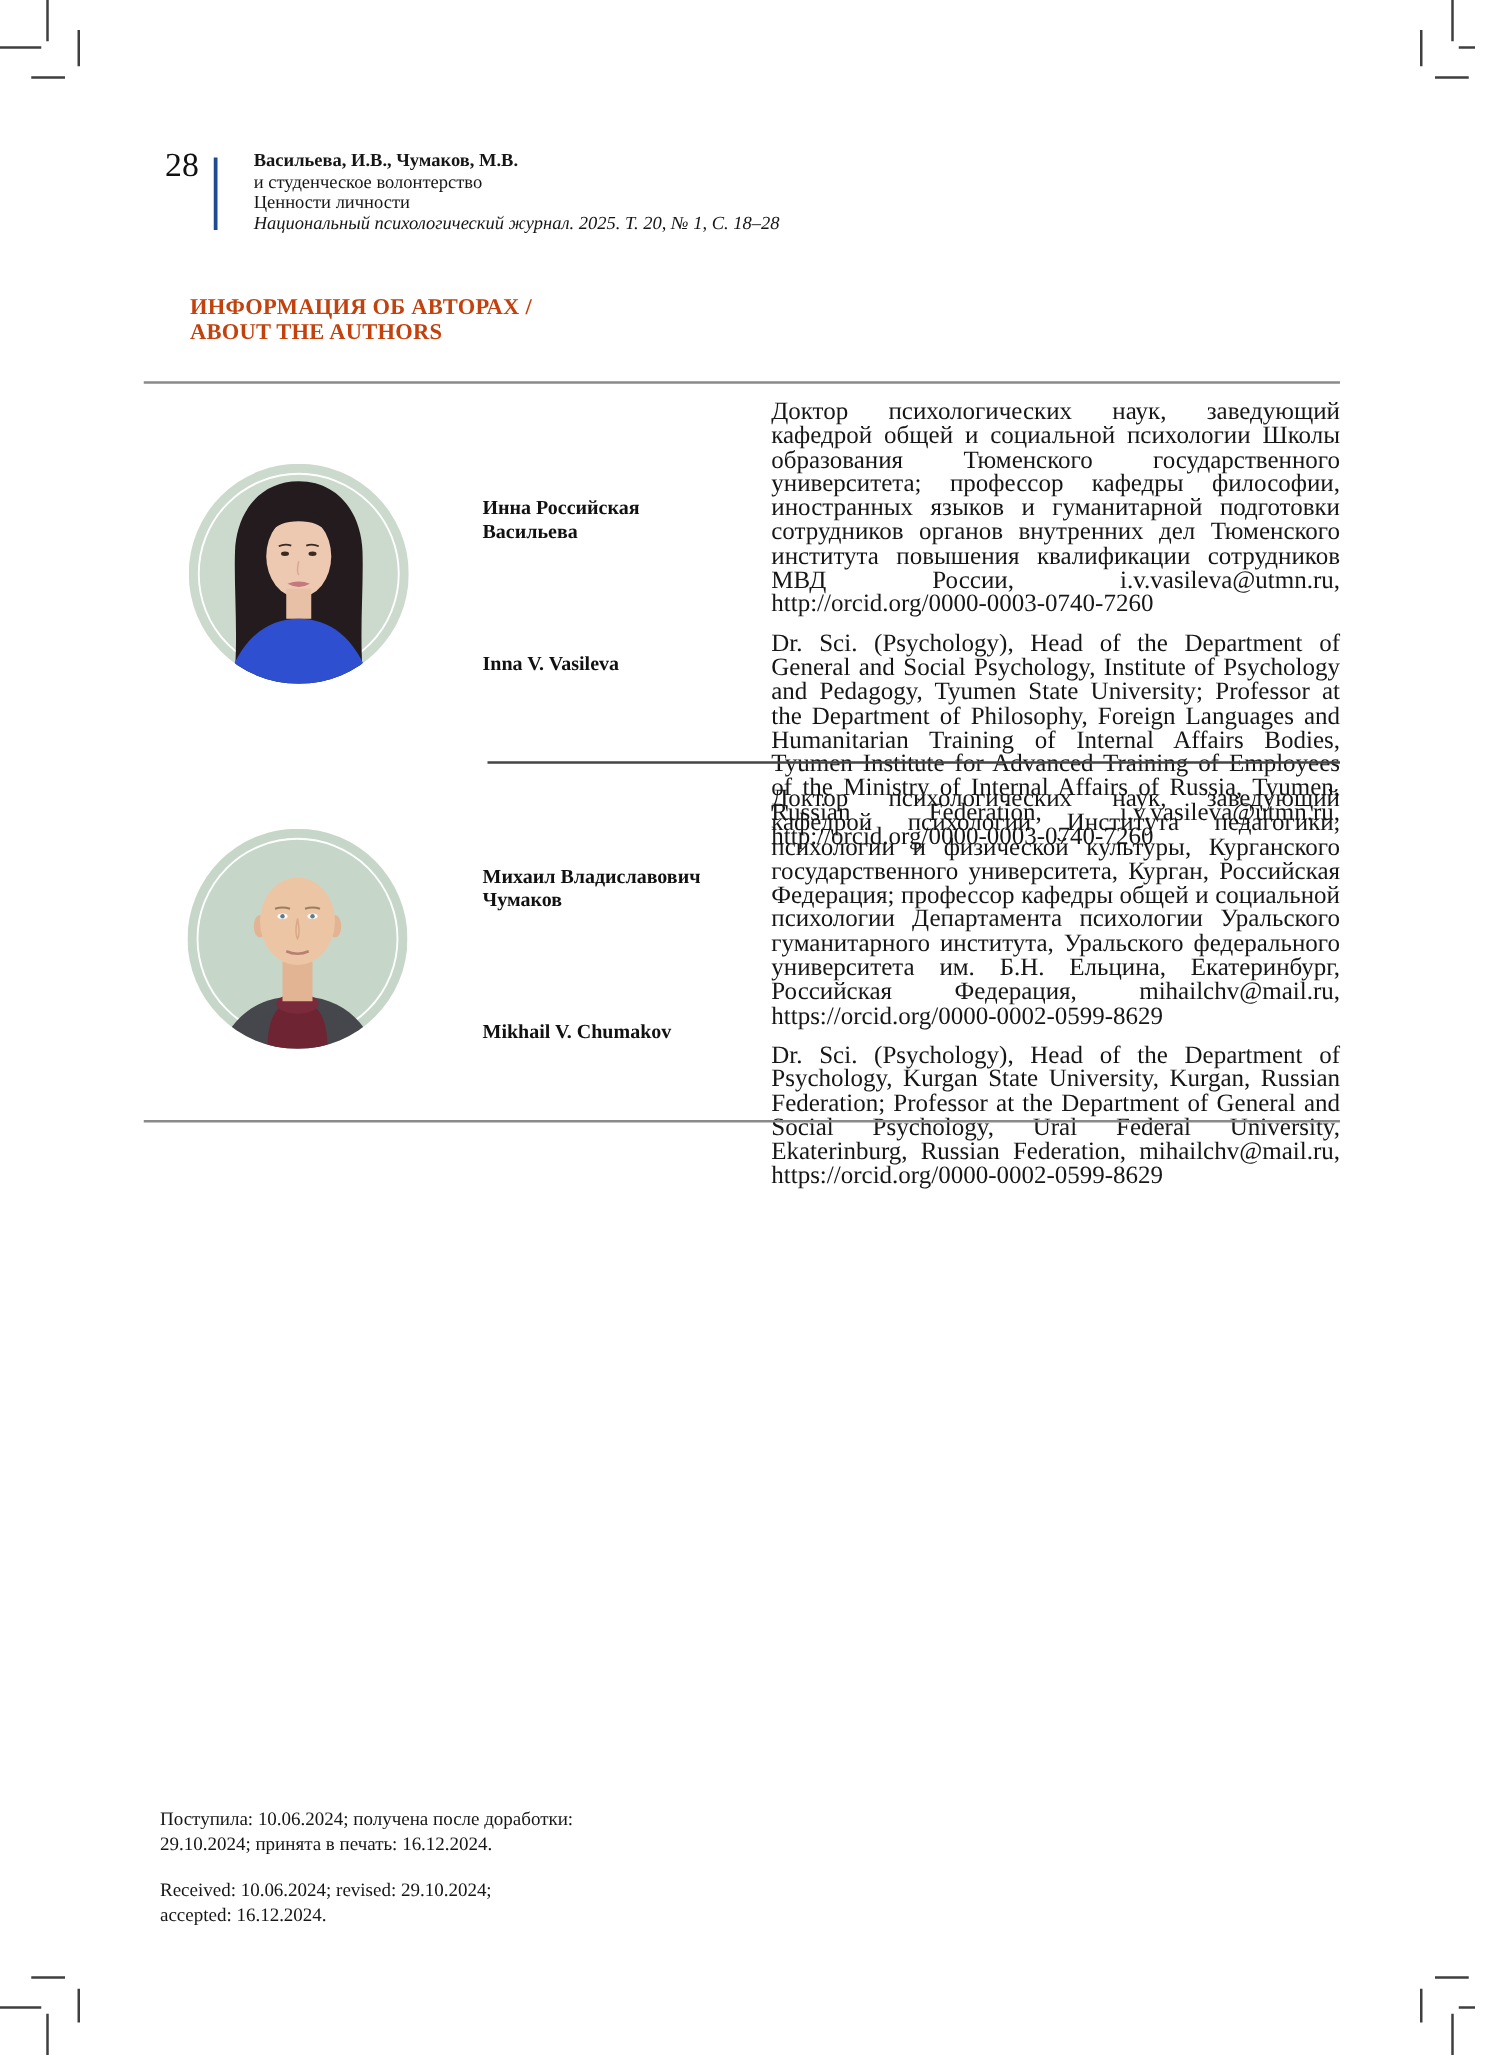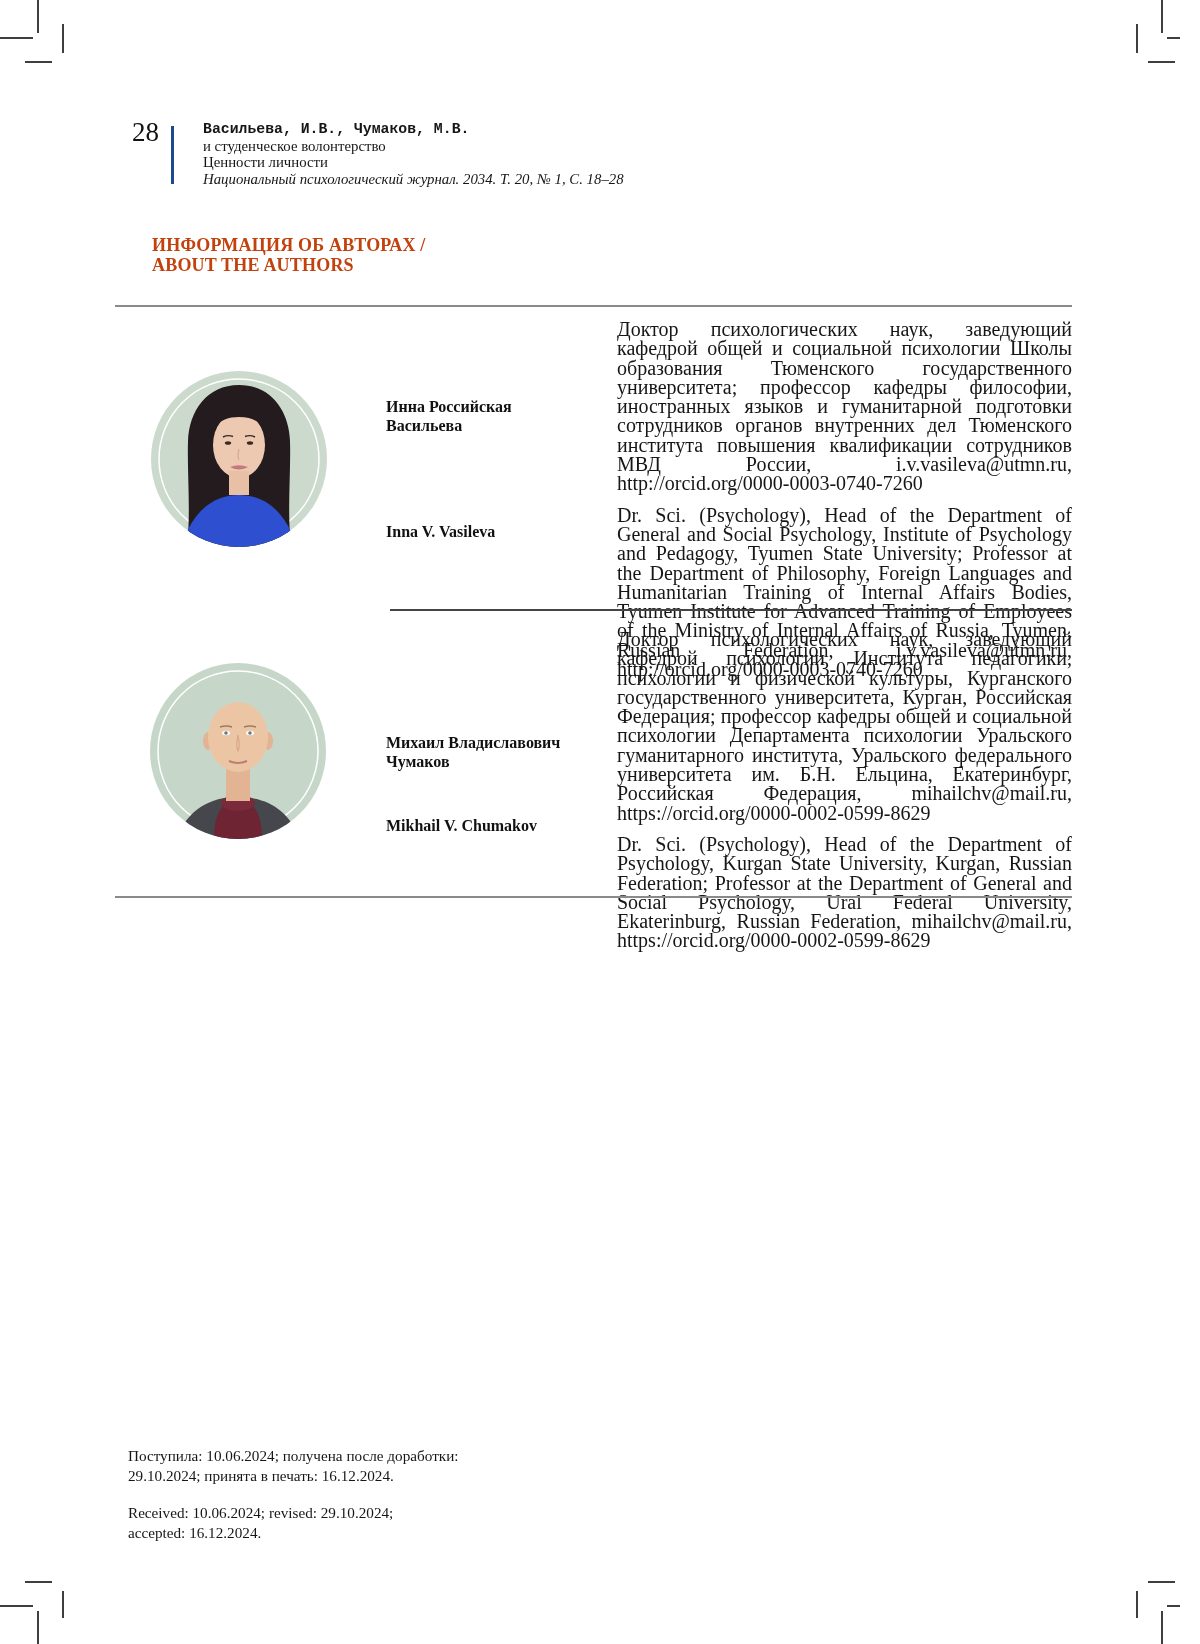--- a/index.html
+++ b/index.html
@@ -25,21 +25,21 @@
     font-size: 27px; line-height: 27px; color: #111;
   }
   .head-vline {
     position: absolute; left: 171px; top: 126px;
     width: 3px; height: 58px; background: #1e4b8f;
   }
   .running-head {
     position: absolute; left: 203px; top: 121px;
     font-size: 14.8px; line-height: 16.6px; width: 620px;
   }
-  .running-head .rh-authors { font-weight: bold; font-family: Liberation Mono, monospace; }
+  .running-head .rh-authors { font-weight: bold; }
   .running-head .rh-ref { font-style: italic; }
 
   
   .section-title {
     position: absolute; left: 152px; top: 236px;
     font-size: 18px; font-weight: bold; line-height: 19.5px;
     letter-spacing: 0.2px; color: #c2410c;
   }
 
   
@@ -60,21 +60,21 @@
   .name-ru {
     position: absolute; left: 386px; width: 220px;
     font-size: 16px; font-weight: bold; line-height: 18.5px; color: #111;
   }
   .name-en {
     position: absolute; left: 386px; width: 220px;
     font-size: 16px; font-weight: bold; color: #111; margin-top: 16px;
   }
   .name-ru-1 { top: 398px; }
   .name-en-1 { top: 507px; }
-  .name-ru-2 { top: 734px; }
+  .name-ru-2 { top: 693px; }
   .name-en-2 { top: 801px; }
 
   .bio {
     position: absolute; left: 617px; width: 455px;
     font-size: 20px; line-height: 19.3px;
     text-align: justify; color: #161616;
   }
   .bio-1 { top: 320px; }
   .bio-2 { top: 630px; }
   .bio p { margin: 0; }
@@ -113,21 +113,21 @@
     <line x1="1137" y1="1591" x2="1137" y2="1618"></line>
     <line x1="1148" y1="1582" x2="1175" y2="1582"></line>
   </svg>
 
   <div class="page-number">28</div>
   <div class="head-vline"></div>
   <div class="running-head">
     <div class="rh-authors">Васильева, И.В., Чумаков, М.В.</div>
     <div class="rh-title">и студенческое волонтерство</div>
     <div class="rh-title">Ценности личности</div>
-    <div class="rh-ref">Национальный психологический журнал. 2034. Т. 20, № 1, С. 18–28</div>
+    <div class="rh-ref">Национальный психологический журнал. 2025. Т. 20, № 1, С. 18–28</div>
   </div>
 
   <div class="section-title">
     <div>ИНФОРМАЦИЯ ОБ АВТОРАХ /</div>
     <div>ABOUT THE AUTHORS</div>
   </div>
 
   <div class="rule rule-top"></div>
 
   <div class="photo photo-1">

